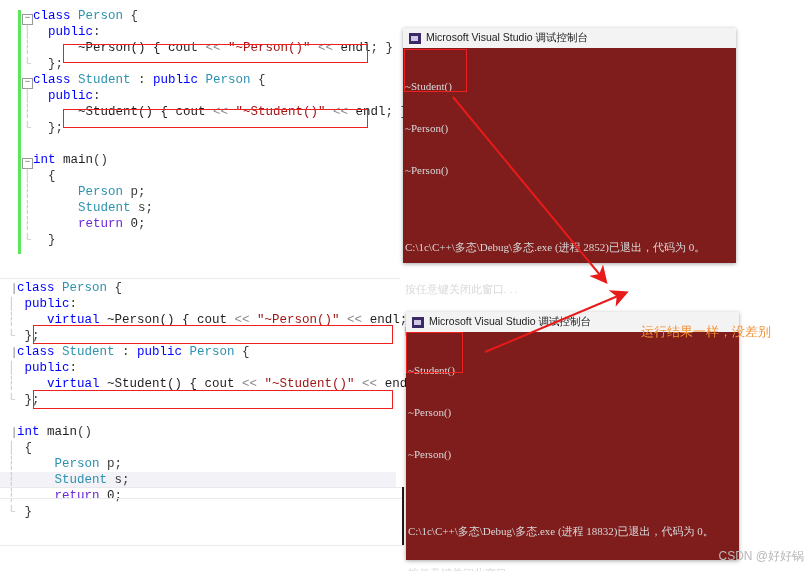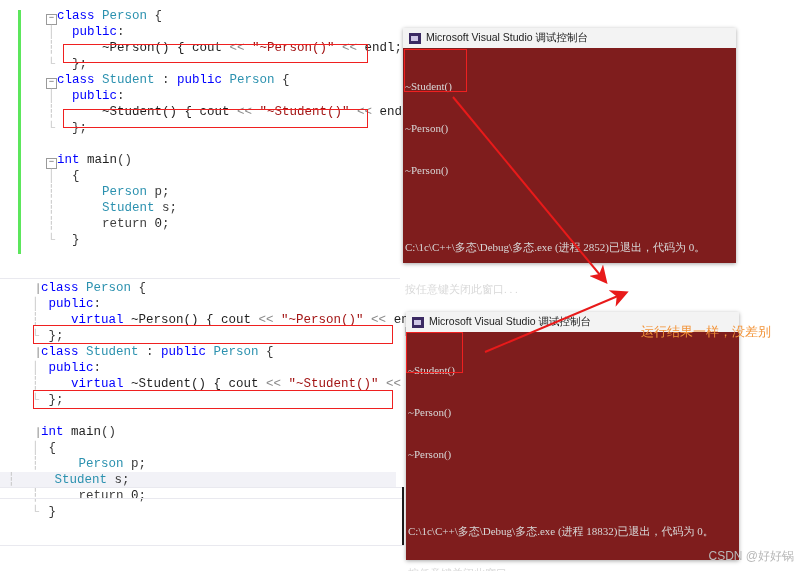--- a/index.html
+++ b/index.html
@@ -15,21 +15,21 @@
   
   .editor {
     position: absolute;
     background: #ffffff;
     font-family: "Liberation Mono", monospace;
     font-size: 12.5px;
     line-height: 16px;
     color: #1f1f1f;
     white-space: pre;
   }
-  .code-line { height: 16px; white-space: pre; position: relative; padding-left: 24px; }
+  .code-line { height: 16px; white-space: pre; position: relative; }
 
   .changebar {
     position: absolute;
     left: 0; top: 0;
     width: 3px;
     background: #5ce65c;
   }
 
   .gutter-glyph {
     display: inline-block;
@@ -57,21 +57,21 @@
     text-align: center;
     color: #c8c8c8;
   }
 
   
   .kw      { color: #0000ff; }
   .type    { color: #2b91af; }
   .str     { color: #a31515; }
   .op      { color: #8a8a8a; }
   .pun     { color: #3b3b3b; }
-  .ctrl    { color: #404040; }
+  .ctrl    { color: #6d28d9; }
   .num     { color: #1f1f1f; }
   .plain   { color: #1f1f1f; }
 
   .hl-line { background: #f2f2f7; }
 
   
   .redbox {
     position: absolute;
     border: 1.6px solid #ef2020;
     box-sizing: border-box;
@@ -136,21 +136,21 @@
     color: #f29338;
     font-size: 13px;
     font-family: "Liberation Sans", sans-serif;
     white-space: nowrap;
     margin-top: 40px;
   }
 
   
   .watermark {
     position: absolute;
-    right: 12px; bottom: 6px;
+    right: 2px; bottom: 6px;
     color: #b9b9b9;
     font-size: 12px;
     font-family: "Liberation Sans", sans-serif;
     white-space: nowrap;
   }
 
   svg.overlay {
     position: absolute;
     left: 0; top: 0;
     width: 806px; height: 571px;

